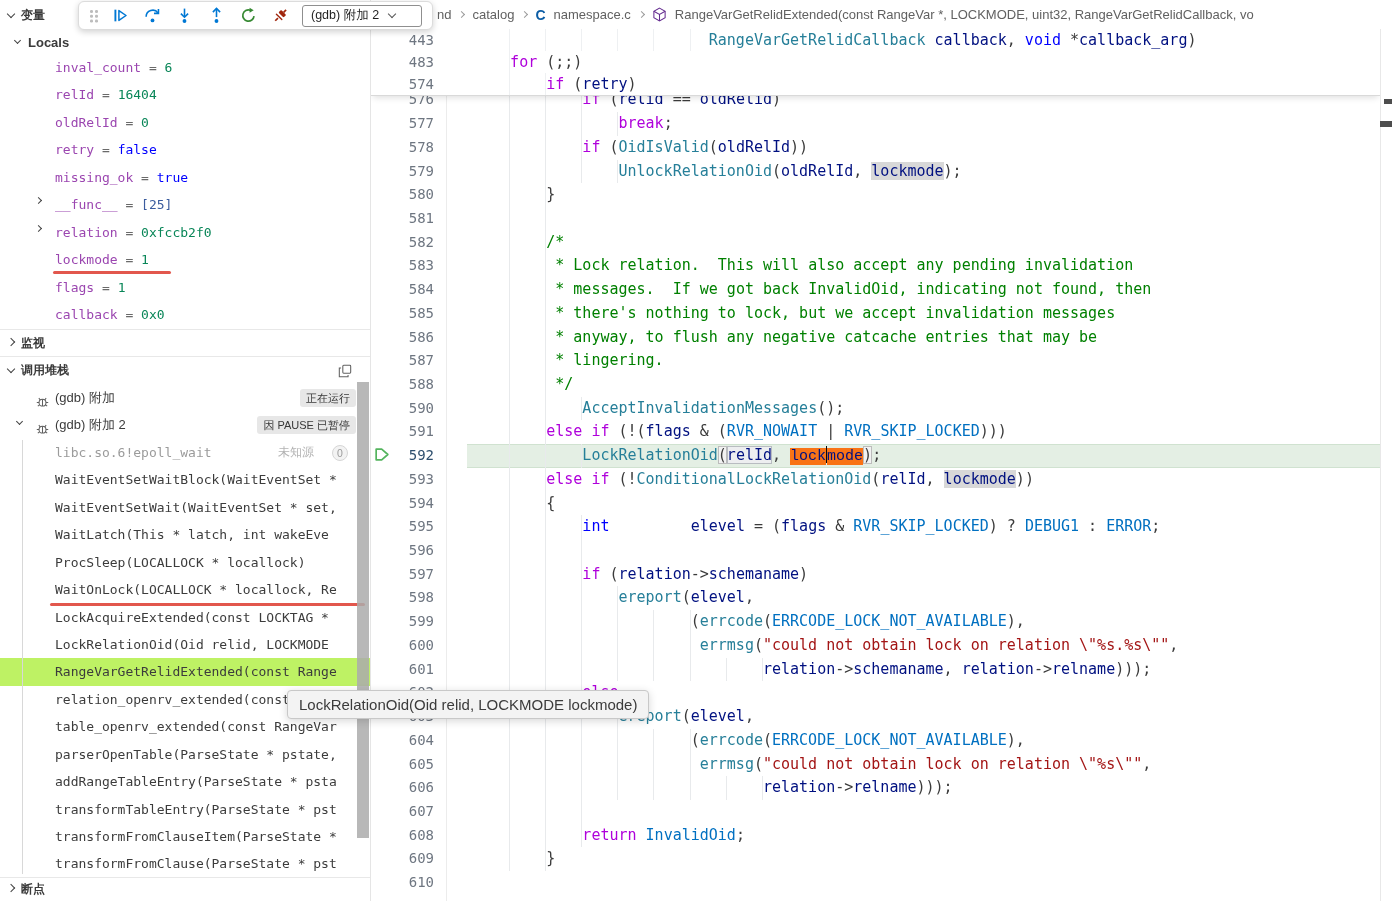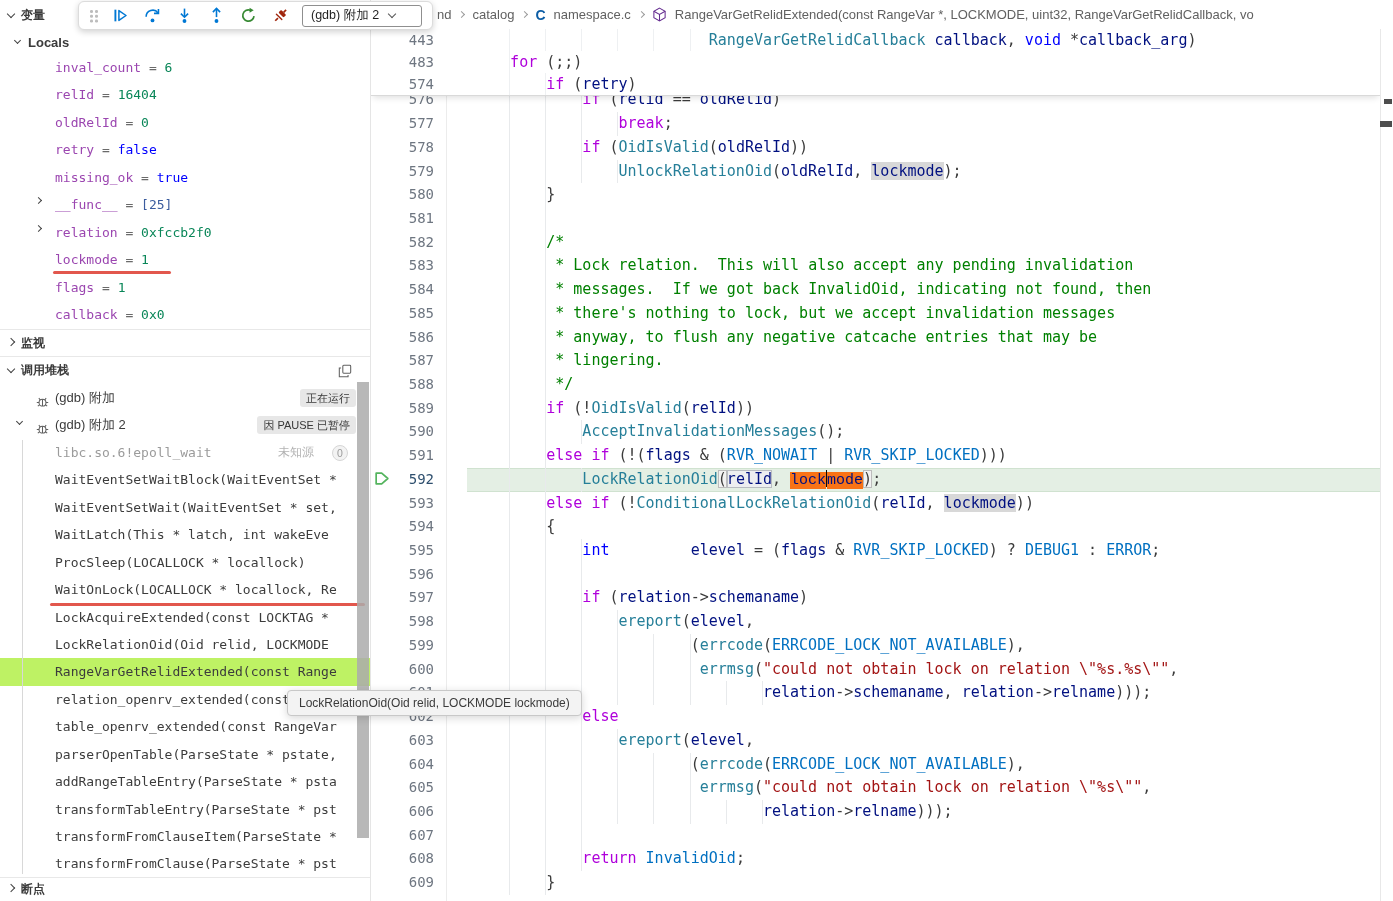--- a/index.html
+++ b/index.html
@@ -93,21 +93,21 @@
   .tbtn{width:20px;height:20px;display:flex;align-items:center;justify-content:center;cursor:pointer;}
   .grip{width:9px;height:13px;position:relative;}
   .grip i{position:absolute;left:1px;top:1px;display:block;width:2.6px;height:2.6px;border-radius:50%;background:#bdbdbd;
           box-shadow:5px 0 0 #bdbdbd,0 4.8px 0 #bdbdbd,5px 4.8px 0 #bdbdbd,0 9.6px 0 #bdbdbd,5px 9.6px 0 #bdbdbd;}
   .dd{display:flex;align-items:center;gap:10px;height:22px;border:1px solid #8f8f8f;border-radius:3px;
       padding:0 8px;font-size:12.5px;color:#1f1f1f;background:#fff;min-width:120px;}
   .dd .chev{border-color:#555;}
 
   
   .tooltip{position:absolute;left:287px;top:690px;z-index:40;background:#f3f3f3;border:1px solid #c8c8c8;
-           border-radius:4px;padding:5px 11px;font-size:12px;color:#3b3b3b;box-shadow:0 2px 8px rgba(0,0,0,.16);
+           border-radius:4px;padding:5px 11px;font-size:15px;color:#3b3b3b;box-shadow:0 2px 8px rgba(0,0,0,.16);
            white-space:nowrap;}
 </style>
 </head>
 <body>
 
 <div class="app">
 
   <div class="sidebar">
     <div class="sec-h noline" style="top:2px;height:26px;">
       <span class="chev"></span>
@@ -218,21 +218,20 @@
         <div class="crow"><span class="glyph"></span><span class="lnum">579</span><span class="lcode"><span class="ind" style="width: 144.48px;"></span><span class="sg f">UnlockRelationOid</span><span class="sg p">(</span><span class="sg v">oldRelId</span><span class="sg p">, </span><span class="sg vh">lockmode</span><span class="sg p">);</span></span></div>
         <div class="crow"><span class="glyph"></span><span class="lnum">580</span><span class="lcode"><span class="ind" style="width: 72.24px;"></span><span class="sg p">}</span></span></div>
         <div class="crow"><span class="glyph"></span><span class="lnum">581</span><span class="lcode"><span class="ind" style="width: 81.27px;"></span></span></div>
         <div class="crow"><span class="glyph"></span><span class="lnum">582</span><span class="lcode"><span class="ind" style="width: 72.24px;"></span><span class="sg c">/*</span></span></div>
         <div class="crow"><span class="glyph"></span><span class="lnum">583</span><span class="lcode"><span class="ind" style="width: 81.27px;"></span><span class="sg c">* Lock relation.  This will also accept any pending invalidation</span></span></div>
         <div class="crow"><span class="glyph"></span><span class="lnum">584</span><span class="lcode"><span class="ind" style="width: 81.27px;"></span><span class="sg c">* messages.  If we got back InvalidOid, indicating not found, then</span></span></div>
         <div class="crow"><span class="glyph"></span><span class="lnum">585</span><span class="lcode"><span class="ind" style="width: 81.27px;"></span><span class="sg c">* there's nothing to lock, but we accept invalidation messages</span></span></div>
         <div class="crow"><span class="glyph"></span><span class="lnum">586</span><span class="lcode"><span class="ind" style="width: 81.27px;"></span><span class="sg c">* anyway, to flush any negative catcache entries that may be</span></span></div>
         <div class="crow"><span class="glyph"></span><span class="lnum">587</span><span class="lcode"><span class="ind" style="width: 81.27px;"></span><span class="sg c">* lingering.</span></span></div>
         <div class="crow"><span class="glyph"></span><span class="lnum">588</span><span class="lcode"><span class="ind" style="width: 81.27px;"></span><span class="sg c">*/</span></span></div>
-        <div class="crow"><span class="glyph"></span><span class="lnum">589</span><span class="lcode"><span class="ind" style="width: 72.24px;"></span><span class="sg k">if </span><span class="sg p">(!</span><span class="sg f">OidIsValid</span><span class="sg p">(</span><span class="sg v">relId</span><span class="sg p">))</span></span></div>
         <div class="crow"><span class="glyph"></span><span class="lnum">590</span><span class="lcode"><span class="ind" style="width: 108.36px;"></span><span class="sg f">AcceptInvalidationMessages</span><span class="sg p">();</span></span></div>
         <div class="crow"><span class="glyph"></span><span class="lnum">591</span><span class="lcode"><span class="ind" style="width: 72.24px;"></span><span class="sg k">else if </span><span class="sg p">(!(</span><span class="sg v">flags</span><span class="sg p"> &amp; (</span><span class="sg m">RVR_NOWAIT</span><span class="sg p"> | </span><span class="sg m">RVR_SKIP_LOCKED</span><span class="sg p">)))</span></span></div>
         <div class="crow cur-line"><span class="glyph"><svg width="18" height="17" viewBox="0 0 16 16">
               <path d="M2.5 3 h5.2 L13.5 8 l-5.8 5 H2.5 Z" fill="#fff" stroke="#54B45E" stroke-width="1.6" stroke-linejoin="round"></path>
             </svg></span><span class="lnum">592</span><span class="lcode"><span class="ind" style="width: 108.36px;"></span><span class="sg f">LockRelationOid</span><span class="sg br">(</span><span class="sg box">relId</span><span class="sg p">, </span><span class="sg selw">lock</span><span class="caret"></span><span class="sg selw">mode</span><span class="sg br">)</span><span class="sg p">;</span></span></div>
         <div class="crow"><span class="glyph"></span><span class="lnum">593</span><span class="lcode"><span class="ind" style="width: 72.24px;"></span><span class="sg k">else if </span><span class="sg p">(!</span><span class="sg f">ConditionalLockRelationOid</span><span class="sg p">(</span><span class="sg v">relId</span><span class="sg p">, </span><span class="sg vh">lockmode</span><span class="sg p">))</span></span></div>
         <div class="crow"><span class="glyph"></span><span class="lnum">594</span><span class="lcode"><span class="ind" style="width: 72.24px;"></span><span class="sg p">{</span></span></div>
         <div class="crow"><span class="glyph"></span><span class="lnum">595</span><span class="lcode"><span class="ind" style="width: 108.36px;"></span><span class="sg t">int</span><span class="sg p">         </span><span class="sg v">elevel</span><span class="sg p"> = (</span><span class="sg v">flags</span><span class="sg p"> &amp; </span><span class="sg m">RVR_SKIP_LOCKED</span><span class="sg p">) ? </span><span class="sg m">DEBUG1</span><span class="sg p"> : </span><span class="sg m">ERROR</span><span class="sg p">;</span></span></div>
         <div class="crow"><span class="glyph"></span><span class="lnum">596</span><span class="lcode"><span class="ind" style="width: 117.39px;"></span></span></div>
         <div class="crow"><span class="glyph"></span><span class="lnum">597</span><span class="lcode"><span class="ind" style="width: 108.36px;"></span><span class="sg k">if </span><span class="sg p">(</span><span class="sg v">relation</span><span class="sg p">-&gt;</span><span class="sg v">schemaname</span><span class="sg p">)</span></span></div>

